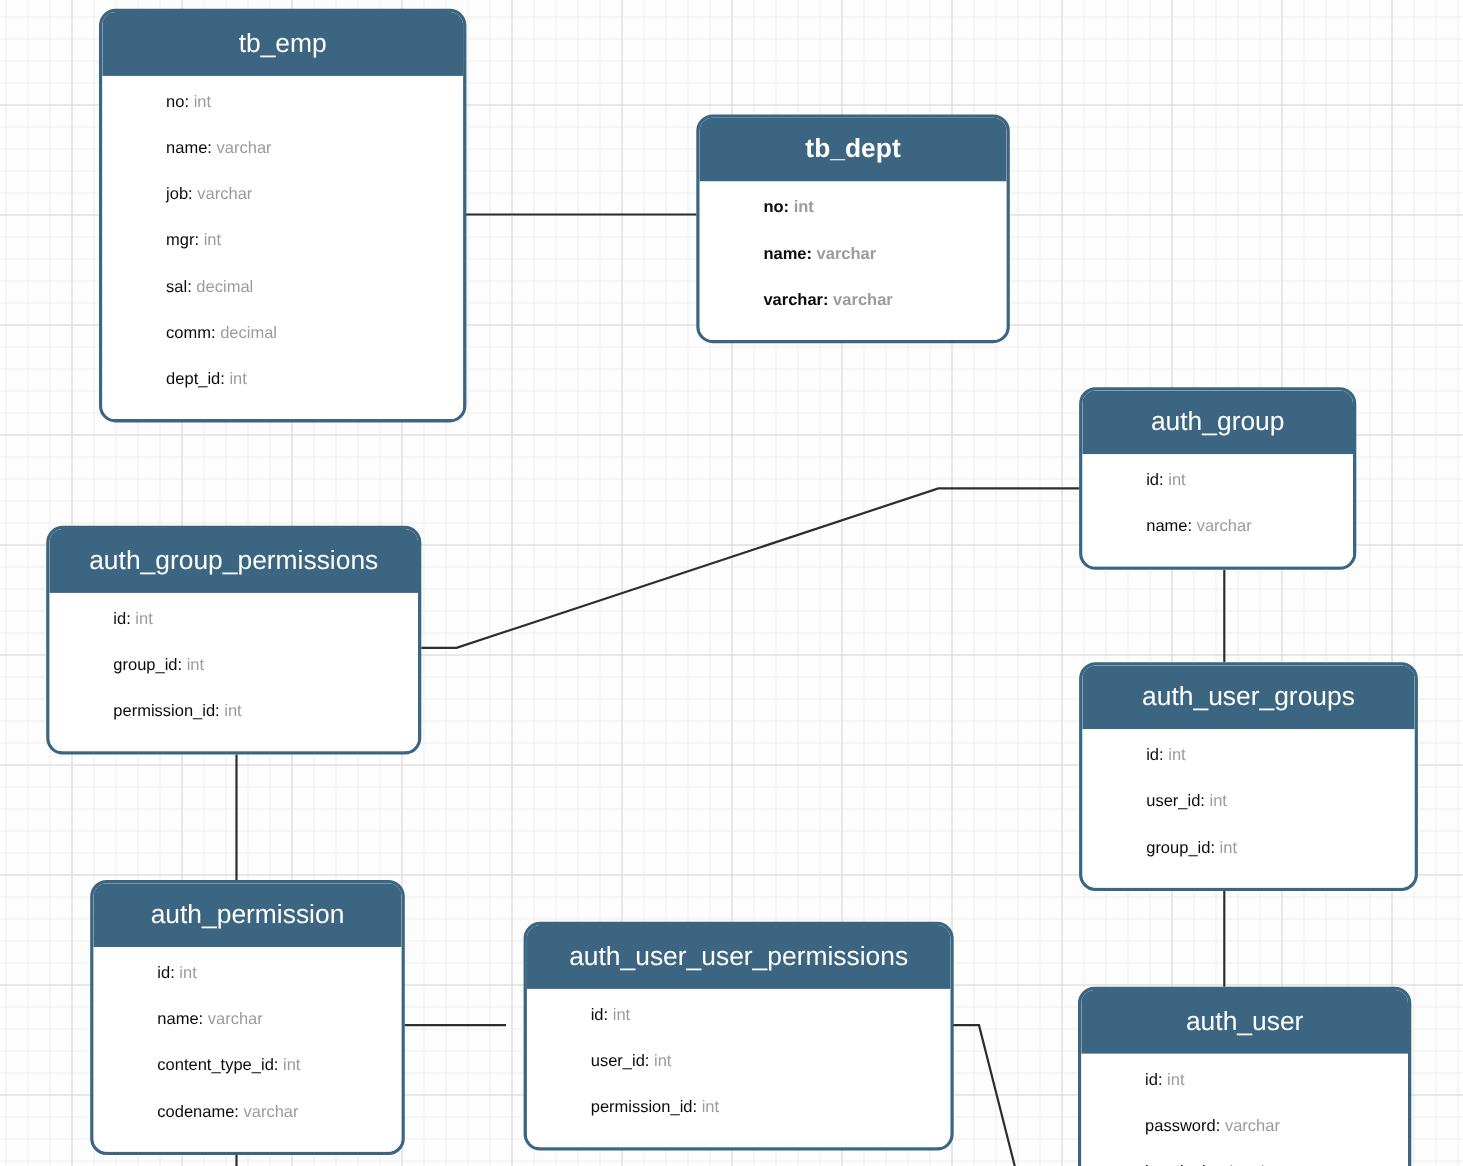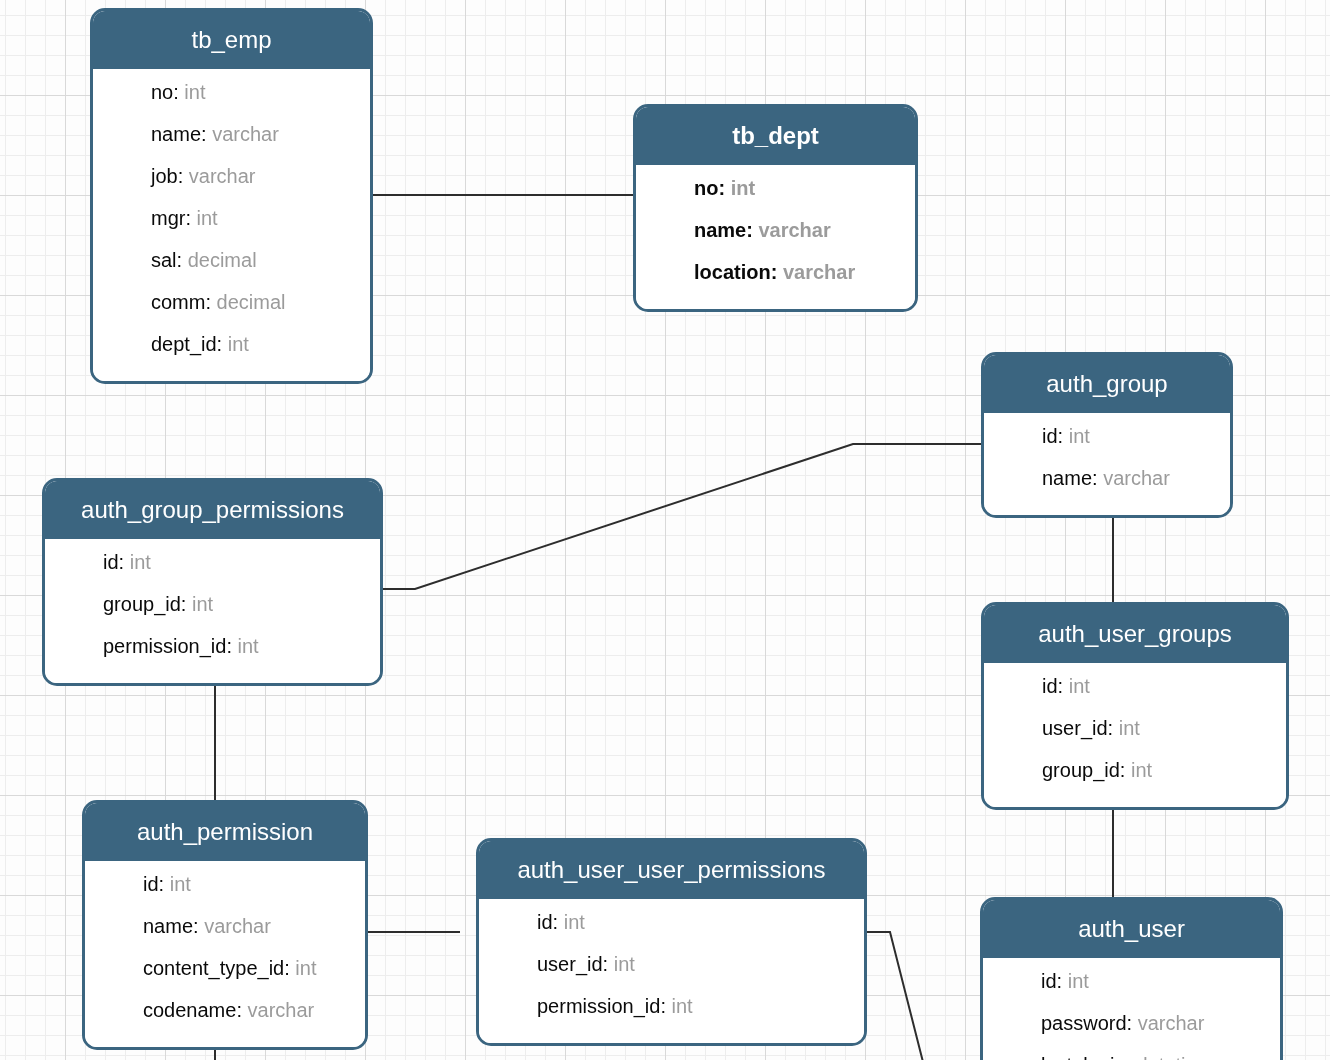--- a/index.html
+++ b/index.html
@@ -62,42 +62,42 @@
   }
   .table-body{
     padding:2px 0 16px 0;
     background:#ffffff;
   }
   .field-row{
     height:42px;
     display:flex;
     align-items:center;
     padding-left:58px;
-    font-size:20px;
+    font-size:15px;
     white-space:nowrap;
   }
   .field-name{color:var(--name-color);}
   .field-type{color:var(--type-color);}
 </style>
 </head>
 <body>
 
 <div id="canvas">
   <svg id="edges" xmlns="http://www.w3.org/2000/svg">
       <polyline points="373,195 633,195"></polyline>
       <polyline points="383,589 415,589 853,444 981,444"></polyline>
       <polyline points="1113,518 1113,602"></polyline>
       <polyline points="215,686 215,800"></polyline>
       <polyline points="1113,810 1113,897"></polyline>
       <polyline points="368,932 460,932"></polyline>
       <polyline points="851,932 890,932 923,1062"></polyline>
       <polyline points="215,1050 215,1062"></polyline>
     </svg>
 
-<div class="table-node" style="left: 90px; top: 8px; width: 283px;">
+<div class="table-node" style="left: 90px; top: 8px; width: 334px;">
       <div class="table-header">tb_emp</div>
       <div class="table-body">
         <div class="field-row">
           <span class="field-name">no:</span>
           <span class="field-type">&nbsp;int</span>
         </div>
         <div class="field-row">
           <span class="field-name">name:</span>
           <span class="field-type">&nbsp;varchar</span>
         </div>
@@ -128,21 +128,21 @@
       <div class="table-body">
         <div class="field-row">
           <span class="field-name">no:</span>
           <span class="field-type">&nbsp;int</span>
         </div>
         <div class="field-row">
           <span class="field-name">name:</span>
           <span class="field-type">&nbsp;varchar</span>
         </div>
         <div class="field-row">
-          <span class="field-name">location:</span>
+          <span class="field-name">varchar:</span>
           <span class="field-type">&nbsp;varchar</span>
         </div>
       </div>
     </div>
     <div class="table-node" style="left: 981px; top: 352px; width: 252px;">
       <div class="table-header">auth_group</div>
       <div class="table-body">
         <div class="field-row">
           <span class="field-name">id:</span>
           <span class="field-type">&nbsp;int</span>

